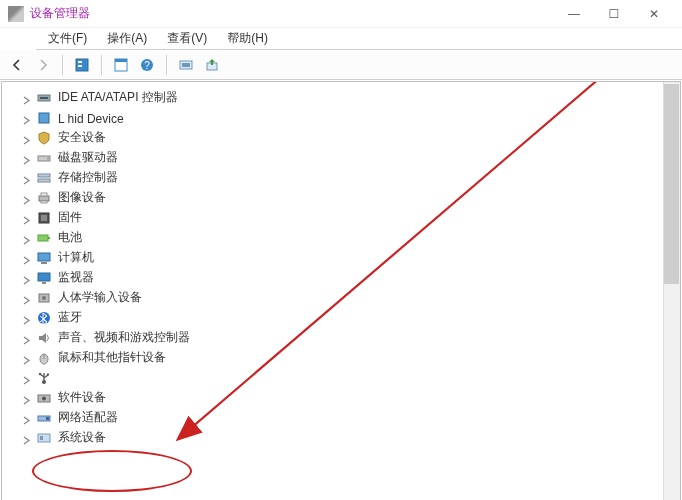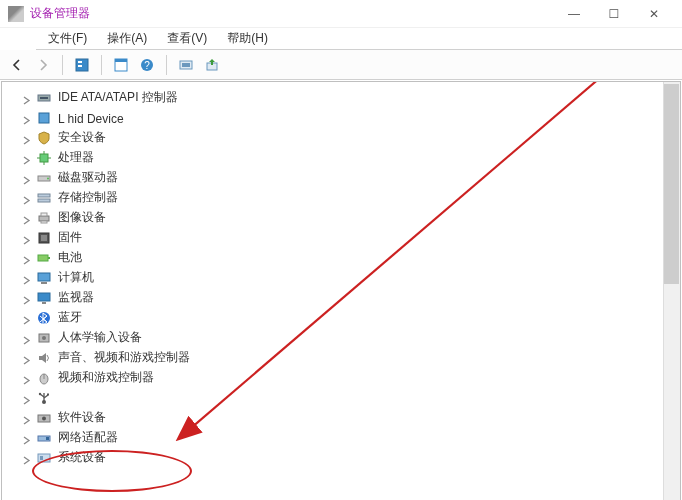--- a/index.html
+++ b/index.html
@@ -229,37 +229,20 @@
         <span class="node-label">安全设备</span>
       </div>
       <div class="tree-node level-1">
         <span class="expand-col">
           <svg width="9" height="9" viewBox="0 0 9 9">
             <path d="M2 1 L7 4.5 L2 8" fill="none" stroke="#888" stroke-width="1.3"></path>
           </svg>
         </span>
         <span class="node-icon">
           <svg class="ic" viewBox="0 0 16 16">
-            <rect x="4" y="4" width="8" height="8" fill="#6c7" stroke="#494"></rect>
-            <line x1="8" y1="1" x2="8" y2="4" stroke="#494"></line>
-            <line x1="8" y1="12" x2="8" y2="15" stroke="#494"></line>
-            <line x1="1" y1="8" x2="4" y2="8" stroke="#494"></line>
-            <line x1="12" y1="8" x2="15" y2="8" stroke="#494"></line>
-          </svg>
-        </span>
-        <span class="node-label">处理器</span>
-      </div>
-      <div class="tree-node level-1">
-        <span class="expand-col">
-          <svg width="9" height="9" viewBox="0 0 9 9">
-            <path d="M2 1 L7 4.5 L2 8" fill="none" stroke="#888" stroke-width="1.3"></path>
-          </svg>
-        </span>
-        <span class="node-icon">
-          <svg class="ic" viewBox="0 0 16 16">
             <rect x="2" y="6" width="12" height="5" fill="#ccc" stroke="#888"></rect>
             <circle cx="12" cy="8.5" r="1" fill="#5b5"></circle>
           </svg>
         </span>
         <span class="node-label">磁盘驱动器</span>
       </div>
       <div class="tree-node level-1">
         <span class="expand-col">
           <svg width="9" height="9" viewBox="0 0 9 9">
             <path d="M2 1 L7 4.5 L2 8" fill="none" stroke="#888" stroke-width="1.3"></path>
@@ -345,67 +328,67 @@
         <span class="node-label">监视器</span>
       </div>
       <div class="tree-node level-1">
         <span class="expand-col">
           <svg width="9" height="9" viewBox="0 0 9 9">
             <path d="M2 1 L7 4.5 L2 8" fill="none" stroke="#888" stroke-width="1.3"></path>
           </svg>
         </span>
         <span class="node-icon">
           <svg class="ic" viewBox="0 0 16 16">
+            <rect x="3" y="4" width="10" height="8" fill="#bbb" stroke="#777"></rect>
+            <circle cx="8" cy="8" r="2" fill="#777"></circle>
+          </svg>
+        </span>
+        <span class="node-label">人体学输入设备</span>
+      </div>
+      <div class="tree-node level-1">
+        <span class="expand-col">
+          <svg width="9" height="9" viewBox="0 0 9 9">
+            <path d="M2 1 L7 4.5 L2 8" fill="none" stroke="#888" stroke-width="1.3"></path>
+          </svg>
+        </span>
+        <span class="node-icon">
+          <svg class="ic" viewBox="0 0 16 16">
             <circle cx="8" cy="8" r="6" fill="#2a6fd6"></circle>
             <path d="M7 3 L11 6 L7 9 L11 12 L7 15 M7 3 V15 M4 6 L11 12 M4 12 L11 6" stroke="#fff" stroke-width="1" fill="none"></path>
           </svg>
         </span>
         <span class="node-label">蓝牙</span>
       </div>
       <div class="tree-node level-1">
         <span class="expand-col">
           <svg width="9" height="9" viewBox="0 0 9 9">
             <path d="M2 1 L7 4.5 L2 8" fill="none" stroke="#888" stroke-width="1.3"></path>
           </svg>
         </span>
         <span class="node-icon">
           <svg class="ic" viewBox="0 0 16 16">
-            <rect x="3" y="4" width="10" height="8" fill="#bbb" stroke="#777"></rect>
-            <circle cx="8" cy="8" r="2" fill="#777"></circle>
-          </svg>
-        </span>
-        <span class="node-label">人体学输入设备</span>
-      </div>
-      <div class="tree-node level-1">
-        <span class="expand-col">
-          <svg width="9" height="9" viewBox="0 0 9 9">
-            <path d="M2 1 L7 4.5 L2 8" fill="none" stroke="#888" stroke-width="1.3"></path>
-          </svg>
-        </span>
-        <span class="node-icon">
-          <svg class="ic" viewBox="0 0 16 16">
             <path d="M3 6 H6 L10 3 V13 L6 10 H3 Z" fill="#888"></path>
             <path d="M11 5 Q14 8 11 11" fill="none" stroke="#888"></path>
           </svg>
         </span>
         <span class="node-label">声音、视频和游戏控制器</span>
       </div>
       <div class="tree-node level-1">
         <span class="expand-col">
           <svg width="9" height="9" viewBox="0 0 9 9">
             <path d="M2 1 L7 4.5 L2 8" fill="none" stroke="#888" stroke-width="1.3"></path>
           </svg>
         </span>
         <span class="node-icon">
           <svg class="ic" viewBox="0 0 16 16">
             <ellipse cx="8" cy="9" rx="4" ry="5" fill="#ccc" stroke="#888"></ellipse>
             <line x1="8" y1="4" x2="8" y2="9" stroke="#888"></line>
           </svg>
         </span>
-        <span class="node-label">视频和游戏控制器</span>
+        <span class="node-label">鼠标和其他指针设备</span>
       </div>
       <div class="tree-node level-1">
         <span class="expand-col">
           <svg width="9" height="9" viewBox="0 0 9 9">
             <path d="M2 1 L7 4.5 L2 8" fill="none" stroke="#888" stroke-width="1.3"></path>
           </svg>
         </span>
         <span class="node-icon">
           <svg class="ic" viewBox="0 0 16 16">
             <circle cx="8" cy="12" r="2" fill="#555"></circle>

